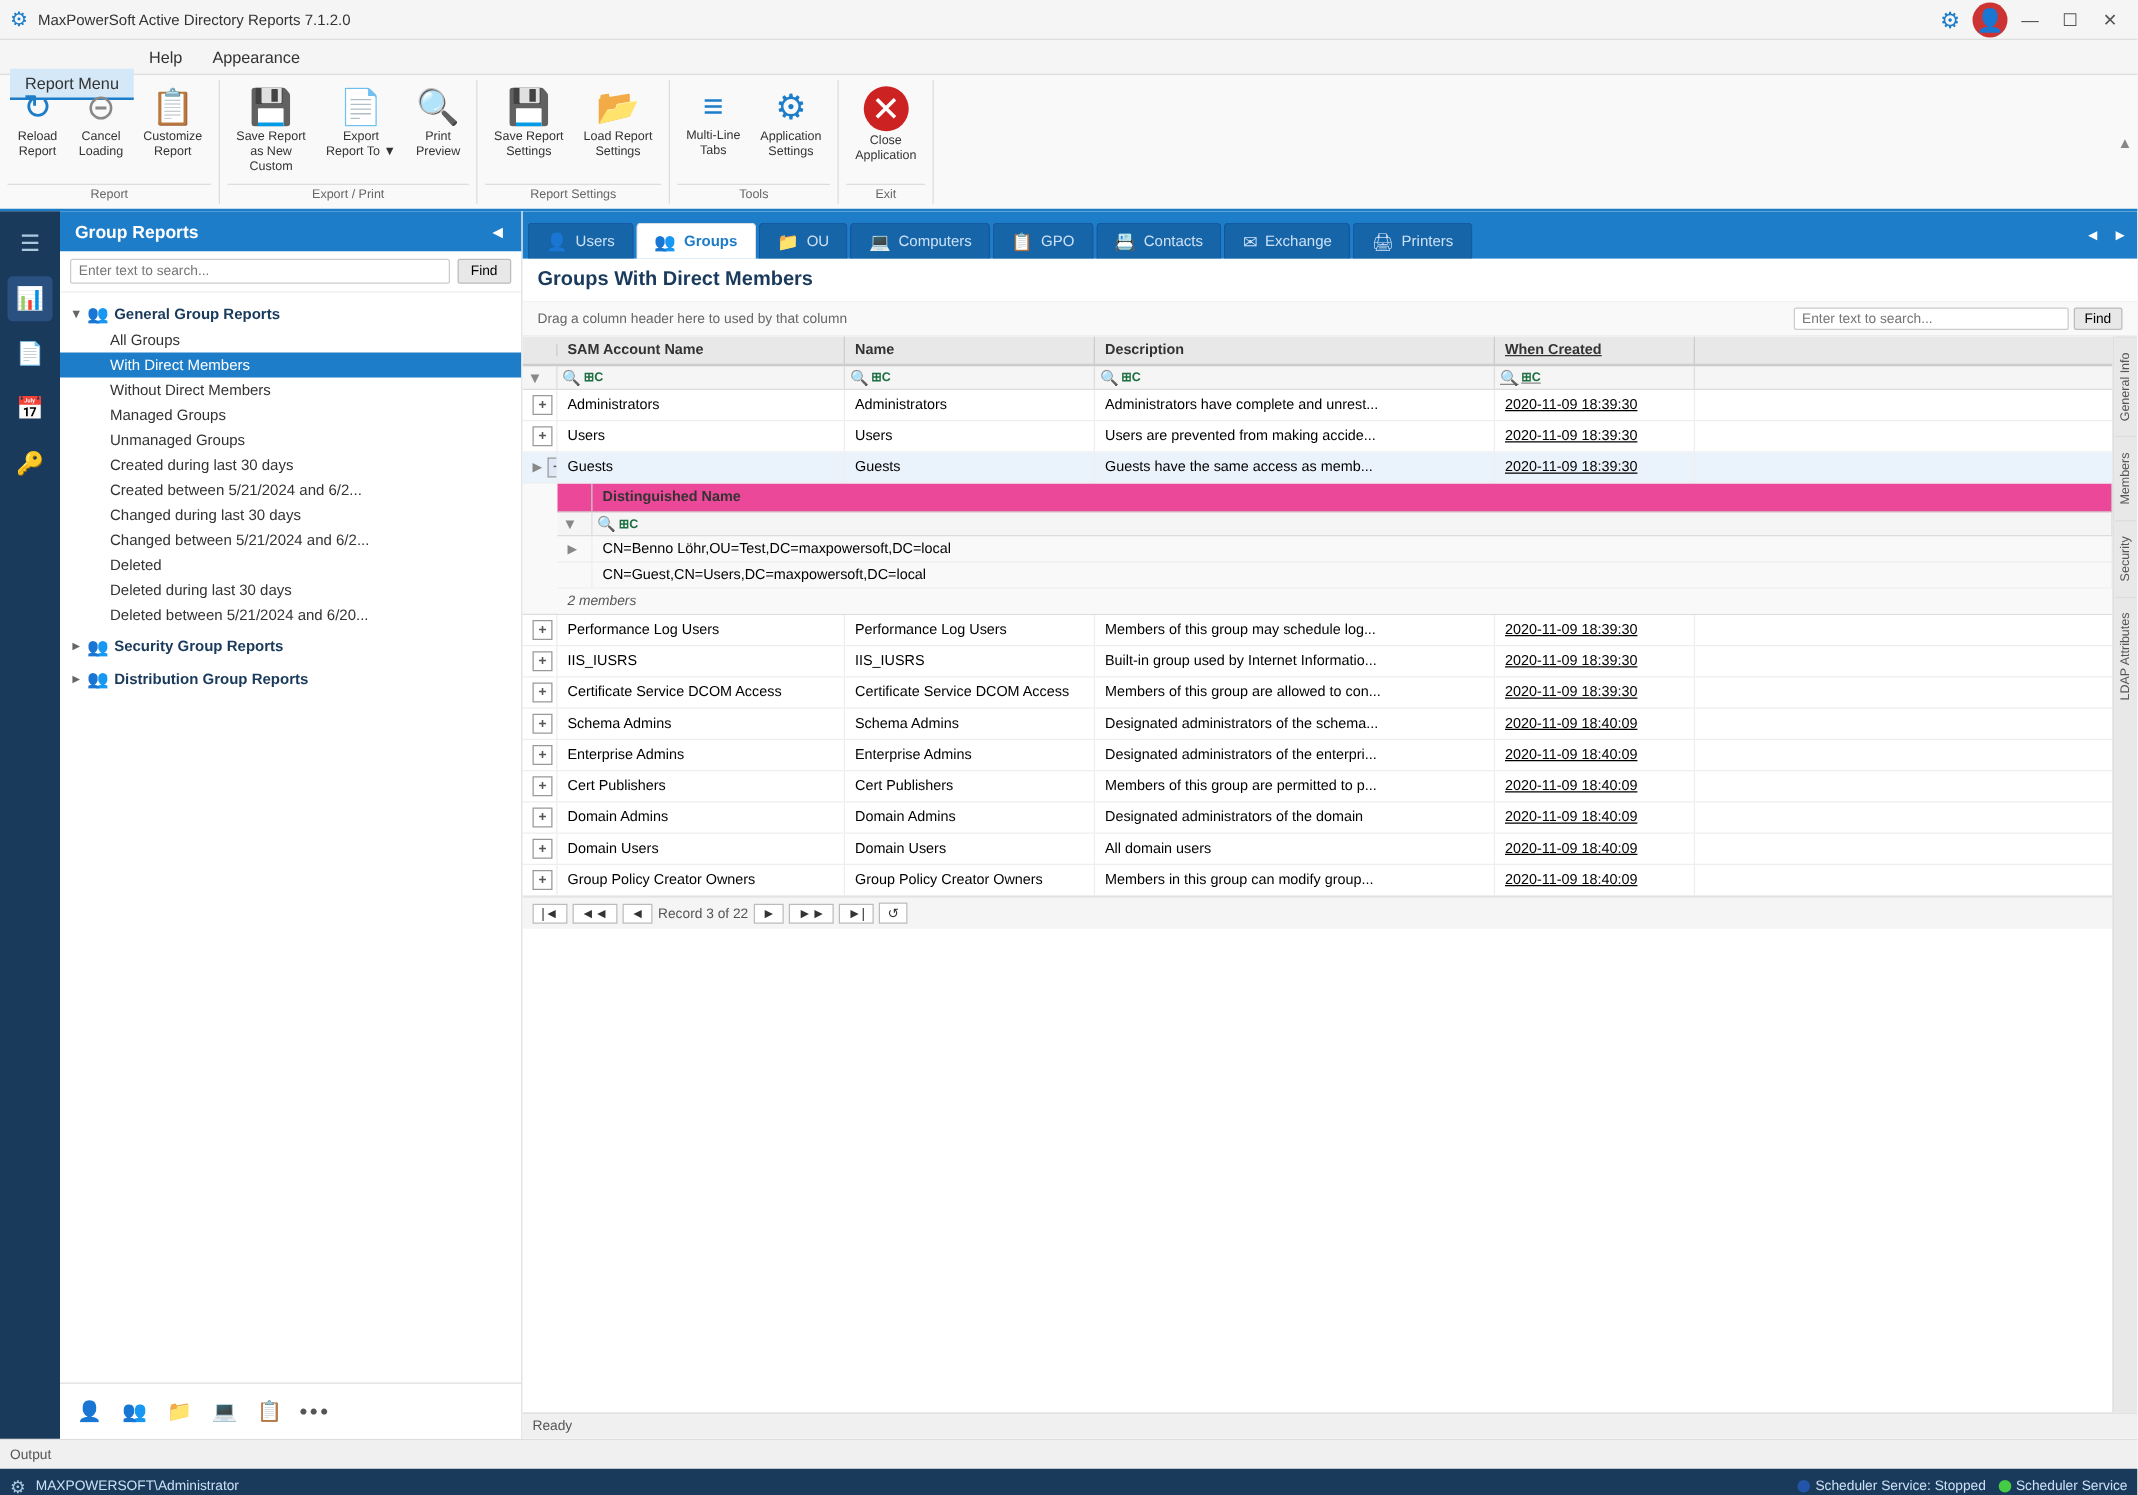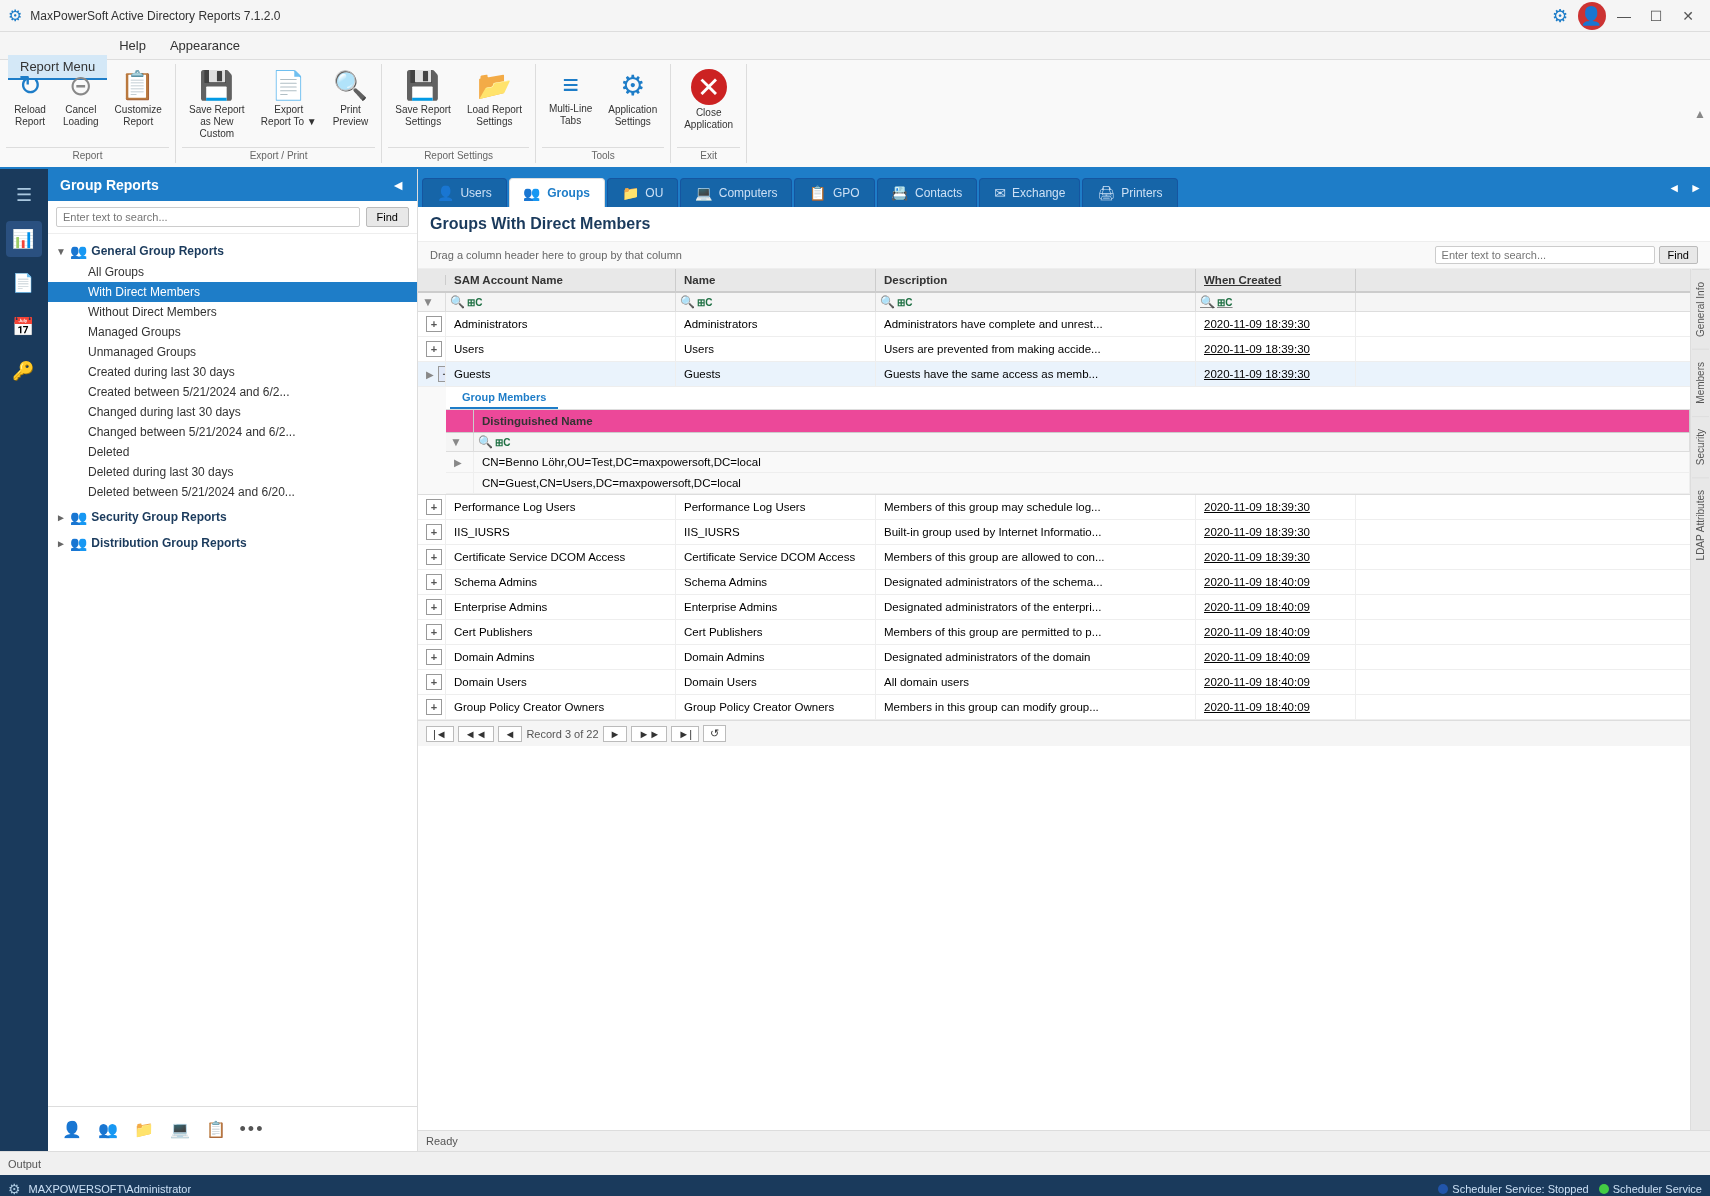--- a/index.html
+++ b/index.html
@@ -720,21 +720,21 @@
       </div>
       <div class="tab-nav-arrows">
         <button class="tab-nav-btn">◄</button>
         <button class="tab-nav-btn">►</button>
       </div>
     </div>
 
     <div class="report-area">
       <div class="report-header">Groups With Direct Members</div>
       <div class="report-toolbar">
-        <span>Drag a column header here to group by that column</span>
+        <span>Drag a column header here to used by that column</span>
         <div class="report-search">
           <input type="text" placeholder="Enter text to search..." style="">
           <button>Find</button>
         </div>
       </div>
 
       <div style="display:flex; flex:1; overflow:hidden;">
         <div class="data-grid">
 
           <div class="grid-header-row">
@@ -792,23 +792,20 @@
               <span class="row-arrow">▶</span>
               <div class="expand-btn" style="background:#e0e8f8;">−</div>
             </div>
             <div class="grid-cell col-sam">Guests</div>
             <div class="grid-cell col-name">Guests</div>
             <div class="grid-cell col-desc">Guests have the same access as memb...</div>
             <div class="grid-cell col-when">2020-11-09 18:39:30</div>
           </div>
 
           <div class="sub-table-container">
-            <div class="sub-table-tabs">
-              <div class="sub-tab active">Group Members</div>
-            </div>
             <div class="sub-table-header-row">
               <div class="grid-col sub-col-expand" style="width:28px;"></div>
               <div class="grid-col sub-col-dn">Distinguished Name</div>
             </div>
             <div class="sub-filter-row">
               <div class="grid-filter-cell" style="width:28px;">
                 <span class="filter-icon">▼</span>
               </div>
               <div class="grid-filter-cell sub-col-dn">
                 <span class="filter-icon">🔍</span>
@@ -820,20 +817,21 @@
               <div class="sub-cell" style="width:28px;">
                 <span class="row-arrow">▶</span>
               </div>
               <div class="sub-cell sub-col-dn">CN=Benno Löhr,OU=Test,DC=maxpowersoft,DC=local</div>
             </div>
 
             <div class="sub-row">
               <div class="sub-cell" style="width:28px;"></div>
               <div class="sub-cell sub-col-dn">CN=Guest,CN=Users,DC=maxpowersoft,DC=local</div>
             </div>
+            <div class="member-count-row">2 members</div>
           </div>
 
           <div class="grid-row">
             <div class="grid-cell col-expand">
               <div class="expand-btn">+</div>
             </div>
             <div class="grid-cell col-sam">Performance Log Users</div>
             <div class="grid-cell col-name">Performance Log Users</div>
             <div class="grid-cell col-desc">Members of this group may schedule log...</div>
             <div class="grid-cell col-when">2020-11-09 18:39:30</div>

